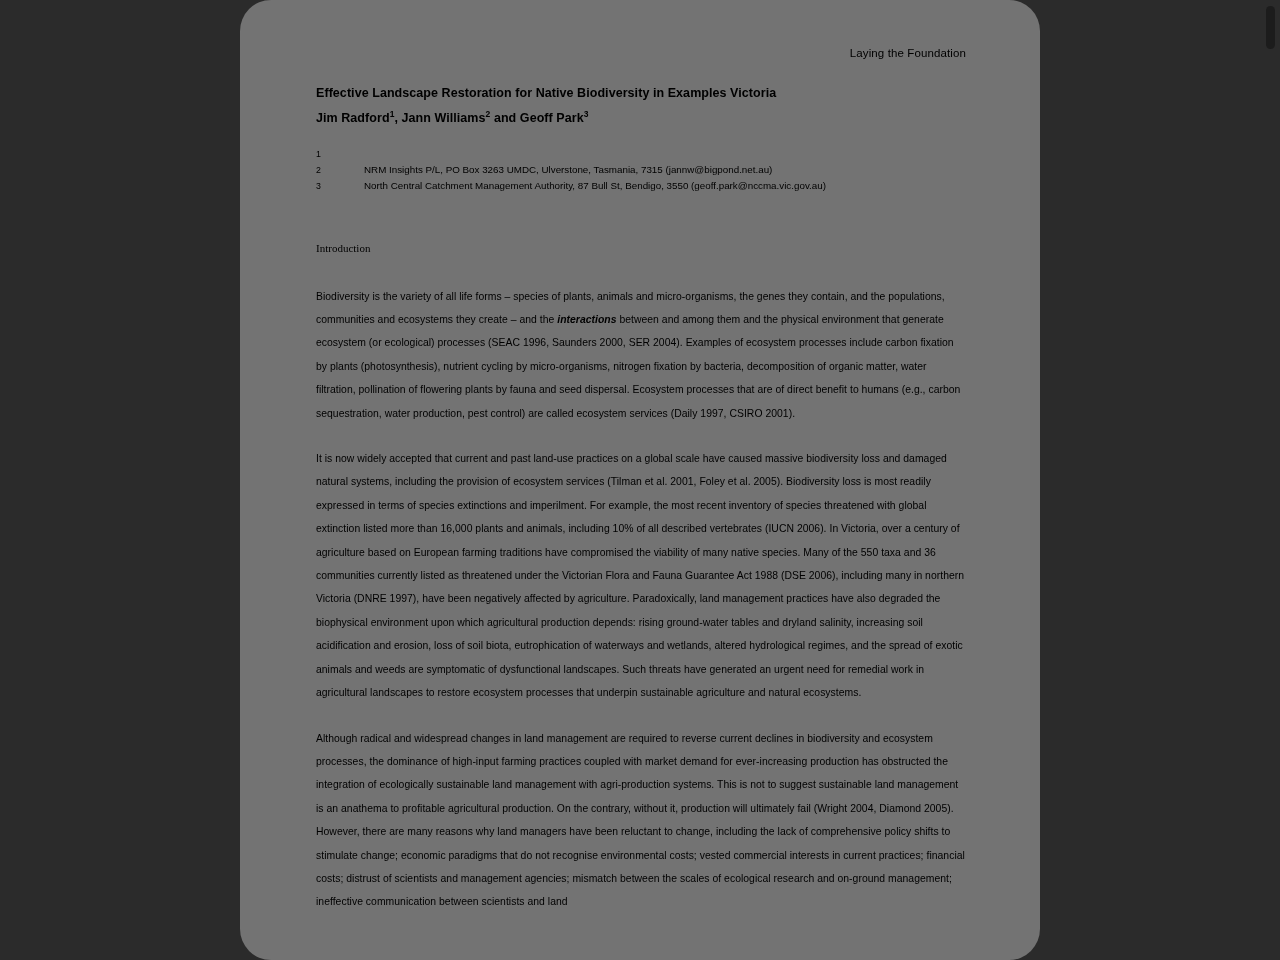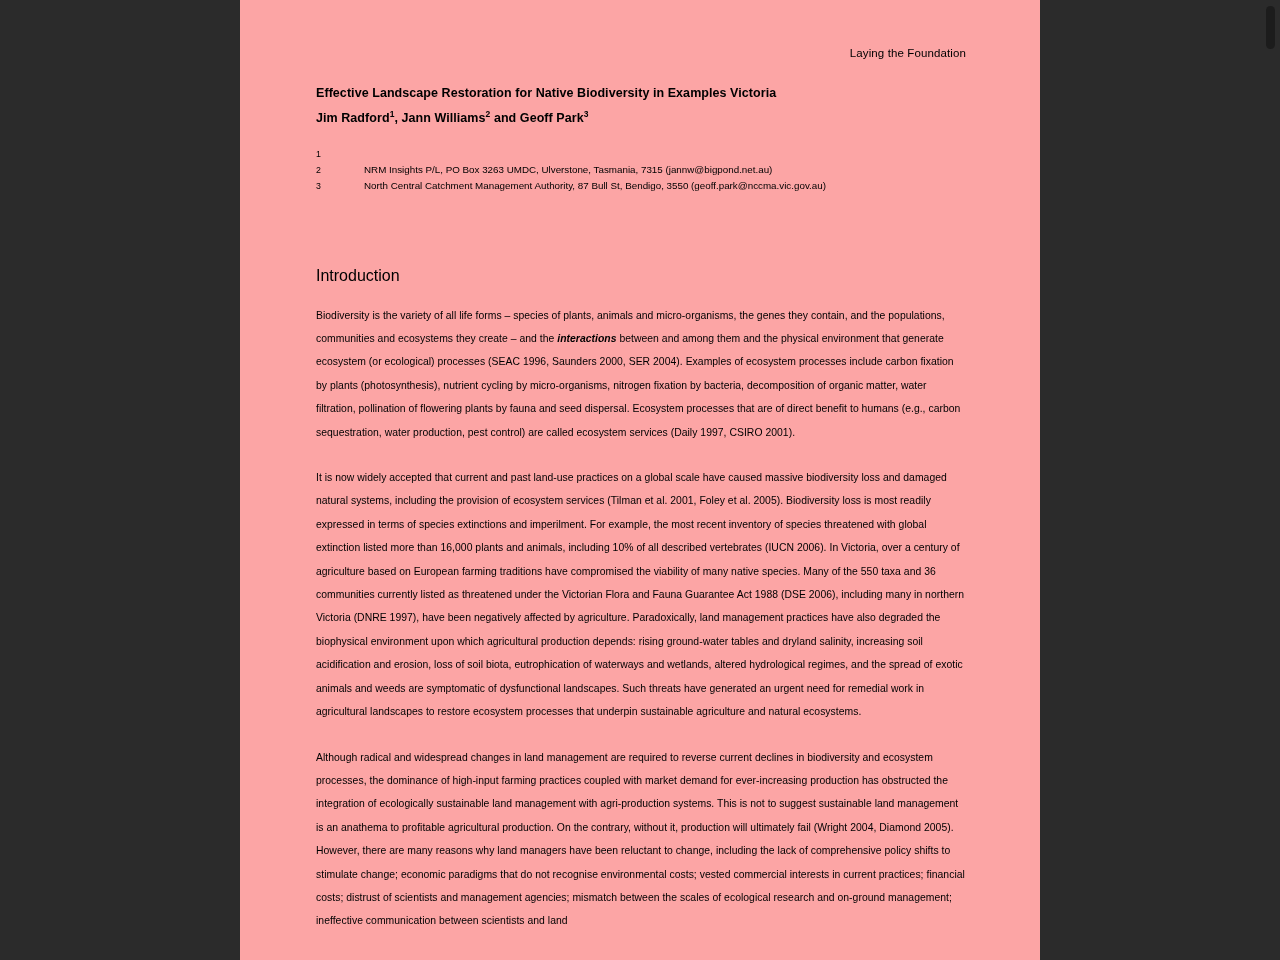--- a/index.html
+++ b/index.html
@@ -22,22 +22,23 @@
     background: #2b2b2b;
   }
 
   
   #page {
     position: absolute;
     left: 240px;
     top: 0;
     width: 800px;
     height: 960px;
-    background: #fca5a5;
+    background: #737373;
     overflow: hidden;
+    border-radius: 31px;
   }
 
   #page-inner {
     position: absolute;
     left: 76px;
     top: 0;
     width: 650px;
   }
 
   
@@ -91,37 +92,38 @@
     line-height: 16.2px;
     padding-top: 0px;
   }
   .aff-text {
     flex: 1 1 auto;
     max-width: 575px;
   }
 
   
   .section-heading {
-    font-size: 16px;
+    font-size: 11px;
     font-weight: normal;
     color: #000;
-    margin-top: 72px;
+    margin-top: 47px;
+    font-family: Liberation Serif, serif;
   }
 
   
   .body-par {
     font-size: 10.4px;
     line-height: 23.4px;
     color: #000;
     margin-top: 22px;
     text-align: left;
     letter-spacing: 0.003em;
   }
   .body-par.first {
-    margin-top: 19px;
+    margin-top: 31px;
   }
   .body-par b i, .body-par .bi {
     font-weight: bold;
     font-style: italic;
   }
 
   
   #scrollbar-track {
     position: absolute;
     right: 0;

